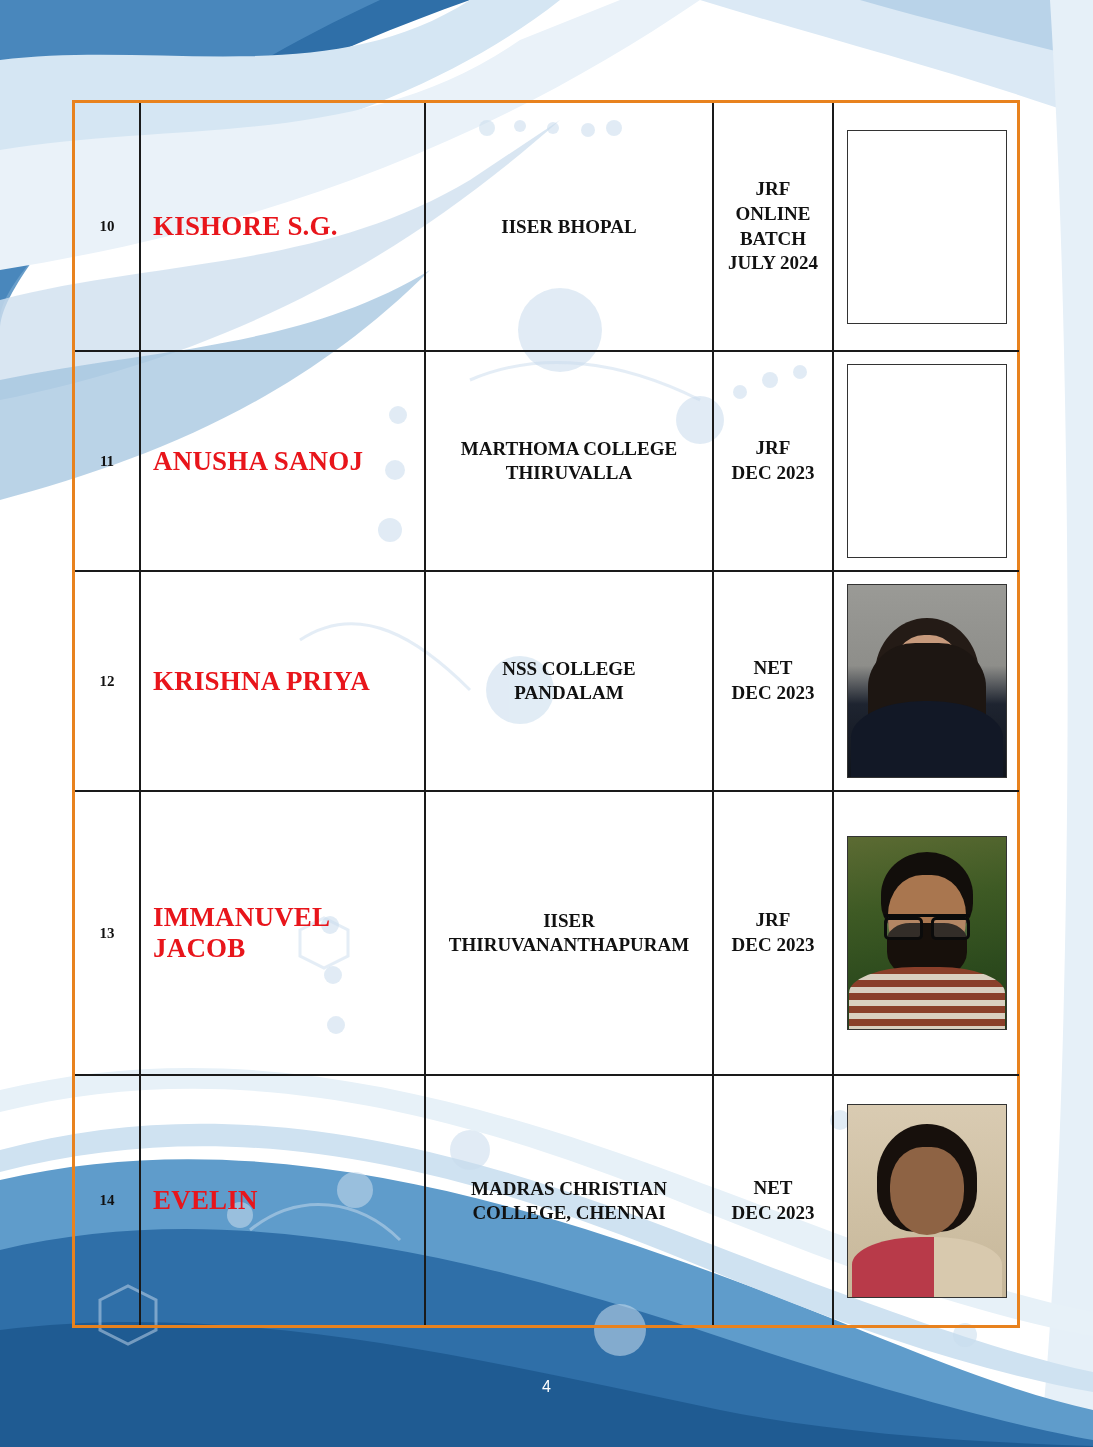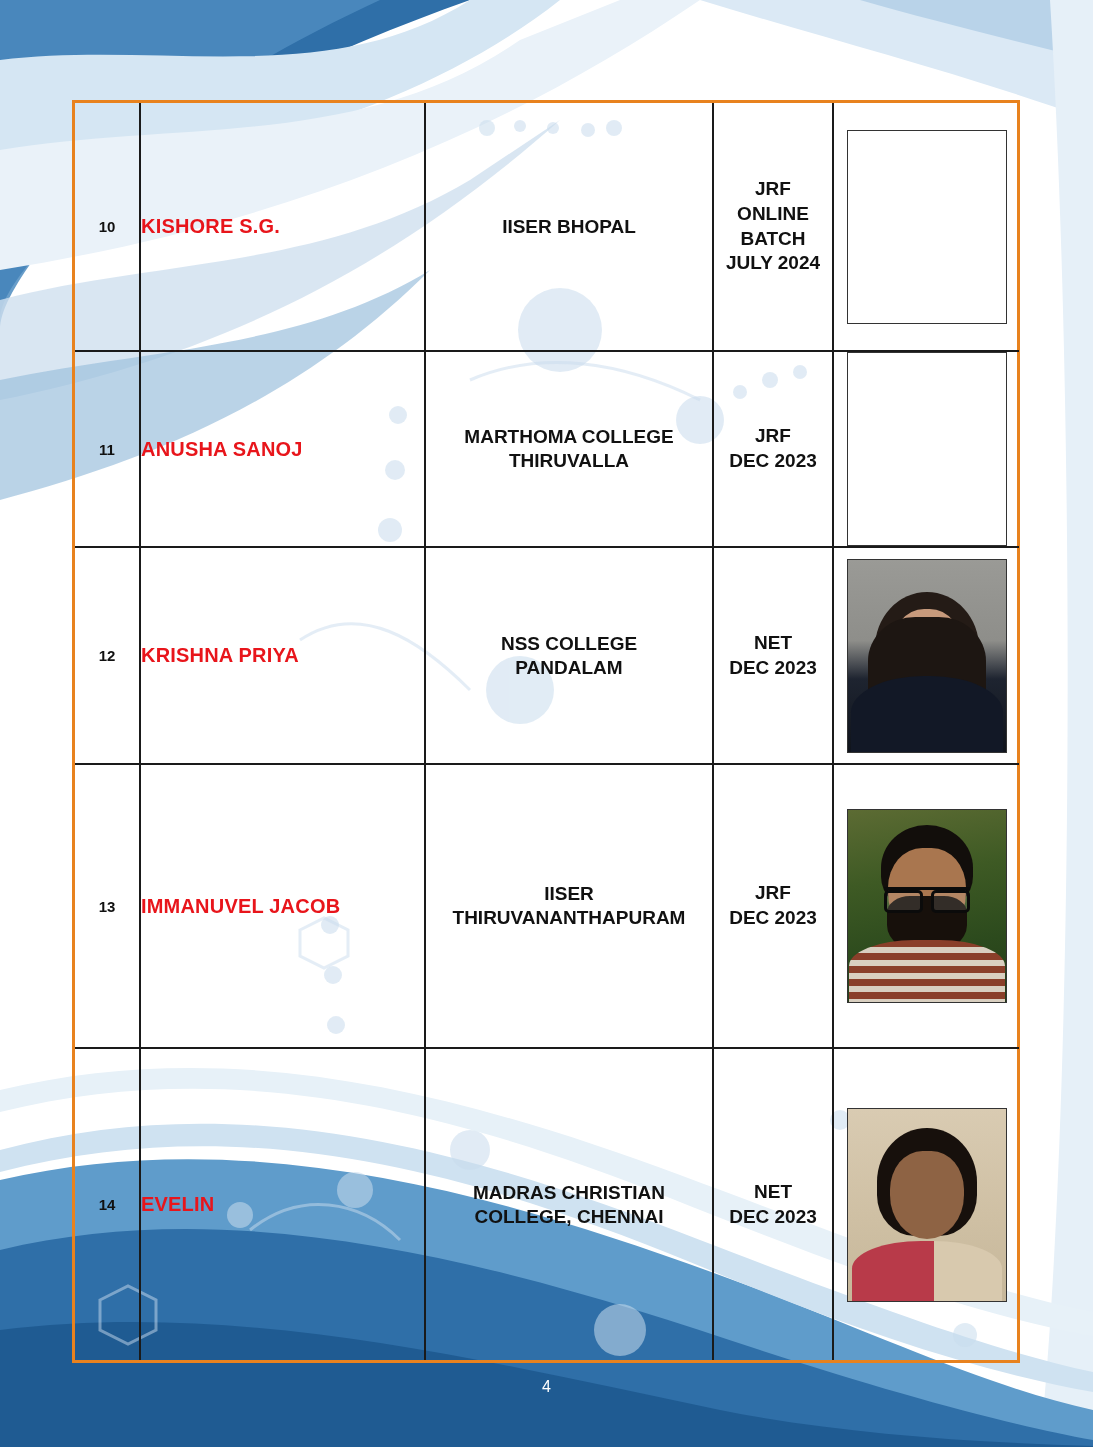--- a/index.html
+++ b/index.html
@@ -45,21 +45,22 @@
   table.achievers {
     width: 100%;
     border-collapse: collapse;
     table-layout: fixed;
     background: transparent;
   }
   table.achievers td {
     border: 2px solid #1a1a1a;
     vertical-align: middle;
     background: transparent;
-    padding: 0;
+    padding: 12px;
+    font-family: Liberation Serif, serif;
   }
   table.achievers tr > td:first-child { border-left: none; }
   table.achievers tr > td:last-child { border-right: none; }
   table.achievers tr:first-child td { border-top: none; }
   table.achievers tr:last-child td { border-bottom: none; }
 
   .col-sl    { width: 65px; }
   .col-name  { width: 285px; }
   .col-inst  { width: 288px; }
   .col-exam  { width: 120px; }
@@ -67,21 +68,21 @@
 
   .cell-sl {
     text-align: center;
     font-size: 15px;
     font-weight: bold;
     color: #111;
   }
   .cell-name {
     text-align: left;
     padding-left: 14px;
-    font-size: 20px;
+    font-size: 27px;
     font-weight: bold;
     color: #e8151b;
     letter-spacing: 0.2px;
   }
   .cell-inst {
     text-align: center;
     font-size: 19px;
     font-weight: 600;
     color: #111;
     line-height: 1.25;
@@ -100,21 +101,21 @@
   .cell-photo {
     text-align: center;
     padding: 6px 0;
   }
 
   
   .r-h1 { height: 248px; }
   .r-h2 { height: 186px; border-radius: 30px; }
   .r-h3 { height: 217px; }
   .r-h4 { height: 284px; }
-  .r-h5 { height: 312px; border-radius: 7px; }
+  .r-h5 { height: 250px; border-radius: 7px; }
 
   
   .photo {
     width: 160px;
     height: 194px;
     margin: 0 auto;
     border: 1px solid #333;
     box-sizing: border-box;
     background: #ffffff;
     position: relative;

